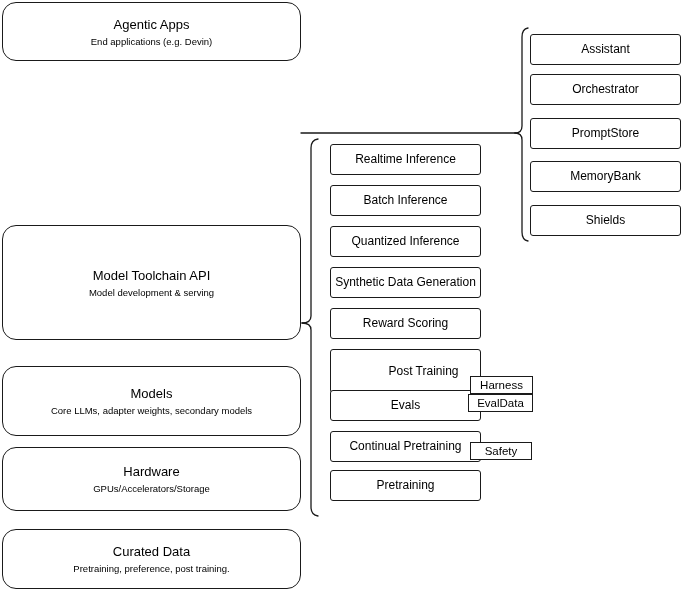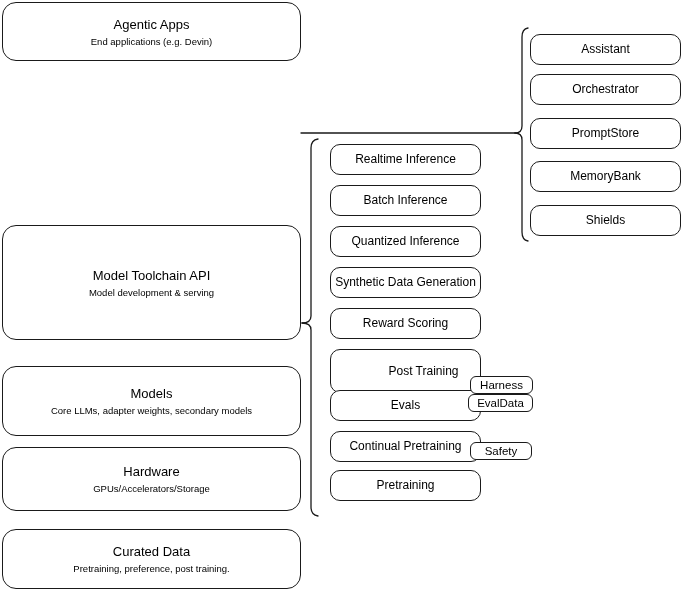--- a/index.html
+++ b/index.html
@@ -37,26 +37,26 @@
     line-height: 17px;
     color: #000;
   }
   .layer .subtitle {
     font-size: 9.5px;
     line-height: 13px;
     color: #000;
     margin-top: 2px;
   }
   .pillbox {
-    border-radius: 10px;
+    border-radius: 3px;
     font-size: 12px;
     line-height: 15px;
   }
   .tagpill {
-    border-radius: 6px;
+    border-radius: 0;
     font-size: 11.5px;
     line-height: 14px;
     background: #ffffff;
     z-index: 5;
   }
   svg.overlay {
     position: absolute;
     left: 0;
     top: 0;
     width: 682px;

